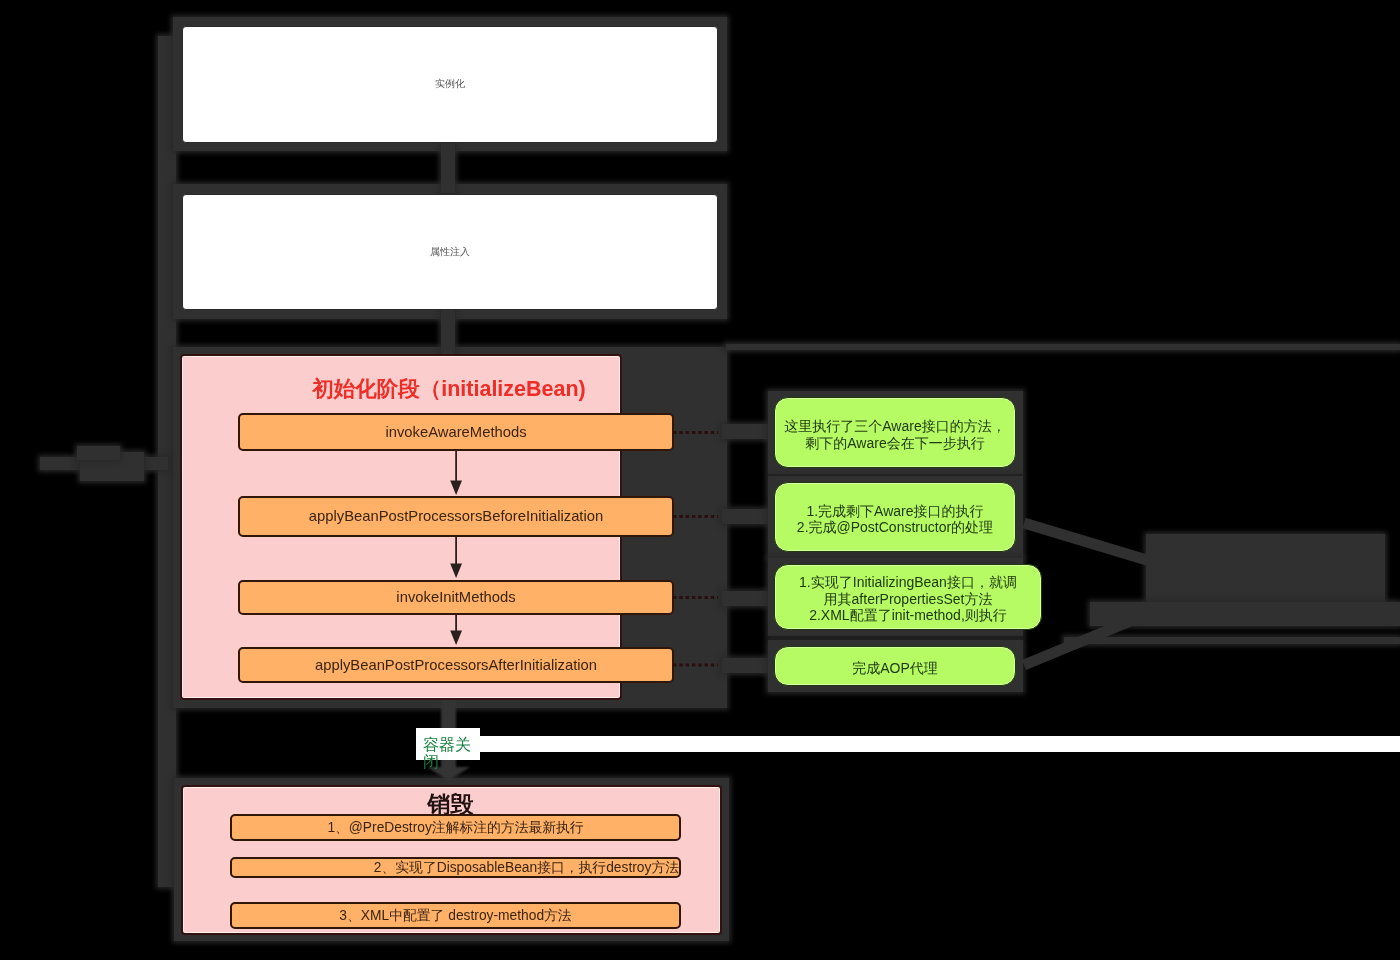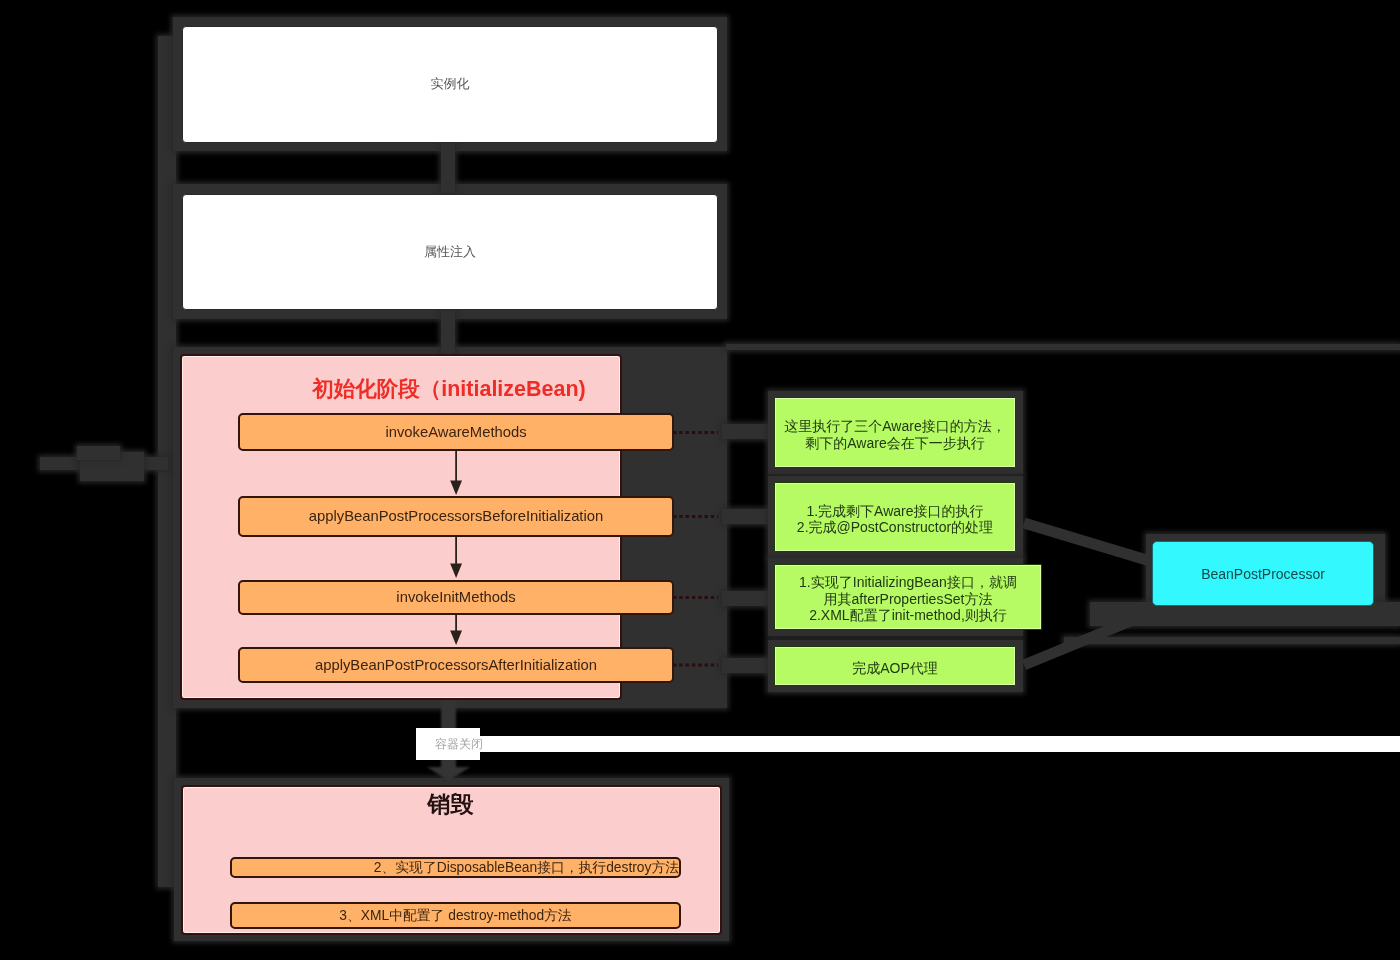--- a/index.html
+++ b/index.html
@@ -3,26 +3,26 @@
 <meta charset="utf-8">
 <title>Spring Bean Lifecycle Diagram</title>
 <style>
   html,body{margin:0;padding:0;background:#000;}
   #canvas{position:relative;width:1400px;height:960px;background:#000;overflow:hidden;
           font-family:"Liberation Sans",sans-serif;}
   .abs{position:absolute;box-sizing:border-box;}
   .glow{background:#303030;box-shadow:0 0 5px 2px #282828;}
   .glowsvg{filter:blur(1.2px);}
   .wbox{background:#ffffff;border:1px solid #2a2a2a;border-radius:4px;
-        display:flex;align-items:center;justify-content:center;color:#555;font-size:13px;}
+        display:flex;align-items:center;justify-content:center;color:#555;font-size:10px;}
   .pbox{background:#fccdcd;border:2px solid #33110f;border-radius:4px;box-shadow:inset 0 0 0 1px #ffeeee;}
   .obox{background:#ffb168;border:2px solid #321609;border-radius:5px;
         display:flex;align-items:center;justify-content:center;color:#3b2410;font-size:14.8px;}
   .obox.small{font-size:13.8px;}
-  .gbox{background:#b6fa64;border:1px solid #1d3c06;border-radius:1px;box-shadow:inset 0 0 0 1px #d9ffa8;
+  .gbox{background:#b6fa64;border:1px solid #1d3c06;border-radius:14px;box-shadow:inset 0 0 0 1px #d9ffa8;
         display:flex;align-items:center;justify-content:center;text-align:center;
         padding-top:4px;color:#213a12;font-size:14px;line-height:16.4px;}
   .cbox{background:#33f9ff;border:1px solid #176b6e;border-radius:5px;
         display:flex;align-items:center;justify-content:center;color:#134b4d;font-size:14px;}
   .ptitle{color:#ee2d26;font-weight:bold;font-size:21.5px;text-align:center;letter-spacing:0px;}
   .stitle{color:#211;font-weight:bold;font-size:23px;text-align:center;}
 </style>
 </head>
 <body>
 
@@ -85,20 +85,23 @@
     <div class="abs obox" style="left:56px;top:224px;width:436px;height:35px;">
       <span>invokeInitMethods</span>
     </div>
     <div class="abs obox" style="left:56px;top:291px;width:436px;height:36px;">
       <span>applyBeanPostProcessorsAfterInitialization</span>
     </div>
   </div>
 
   <div class="abs pbox" style="left:181px;top:784.5px;width:541px;height:150px;">
     <div class="abs stitle" style="left:-3px;top:2.5px;width:541px;">销毁</div>
+    <div class="abs obox small" style="left:47px;top:27.5px;width:451px;height:27px;">
+      <span>1、@PreDestroy注解标注的方法最新执行</span>
+    </div>
     <div class="abs obox small" style="left:47px;top:70.5px;width:451px;height:21px;justify-content:flex-end;">
       <span>2、实现了DisposableBean接口，执行destroy方法</span>
     </div>
     <div class="abs obox small" style="left:47px;top:115.5px;width:451px;height:27px;">
       <span>3、XML中配置了 destroy-method方法</span>
     </div>
   </div>
 
   <div class="abs gbox" style="left:774px;top:397px;width:242px;height:71px;">
     <div>
@@ -118,23 +121,20 @@
       <div>用其afterPropertiesSet方法</div>
       <div>2.XML配置了init-method,则执行</div>
     </div>
   </div>
   <div class="abs gbox" style="left:774px;top:646px;width:242px;height:40px;">
     <div>
       <div>完成AOP代理</div>
     </div>
   </div>
 
-  <div class="abs cbox" style="left:1152px;top:541px;width:222px;height:65px;">
-    <span>BeanPostProcessor</span>
-  </div>
 
   <svg class="abs" style="left:673px;top:410px;width:46px;height:260px;" viewBox="0 0 46 260">
     <g stroke="#2a0d0d" stroke-width="3.2" stroke-dasharray="3.4 2.9">
       <path d="M0 22.5 H45"></path>
       <path d="M0 106.5 H45"></path>
       <path d="M0 187.5 H45"></path>
       <path d="M0 255 H45"></path>
     </g>
   </svg>
 
@@ -144,15 +144,15 @@
       <path d="M4.2 35.5 L16 35.5 L10.1 50 Z" stroke="none"></path>
       <path d="M10.1 92 V119" stroke-width="1.8"></path>
       <path d="M4.2 118.5 L16 118.5 L10.1 133 Z" stroke="none"></path>
       <path d="M10.1 170 V186" stroke-width="1.8"></path>
       <path d="M4.2 185.5 L16 185.5 L10.1 200 Z" stroke="none"></path>
     </g>
   </svg>
 
   <div class="abs" style="left:480px;top:736px;width:920px;height:16px;background:#fff;"></div>
   <div class="abs" style="left:416px;top:728px;width:64px;height:32px;background:#fff;"></div>
-  <div class="abs" style="left:423px;top:736px;width:60px;height:17px;color:#a3a3a3;font-size:12px;line-height:17px;text-align:right;">容器关闭</div>
+  <div class="abs" style="left:423px;top:736px;width:60px;height:17px;color:#15803d;font-size:16px;line-height:17px;">容器关闭</div>
 
 </div>
 
 </body></html>

